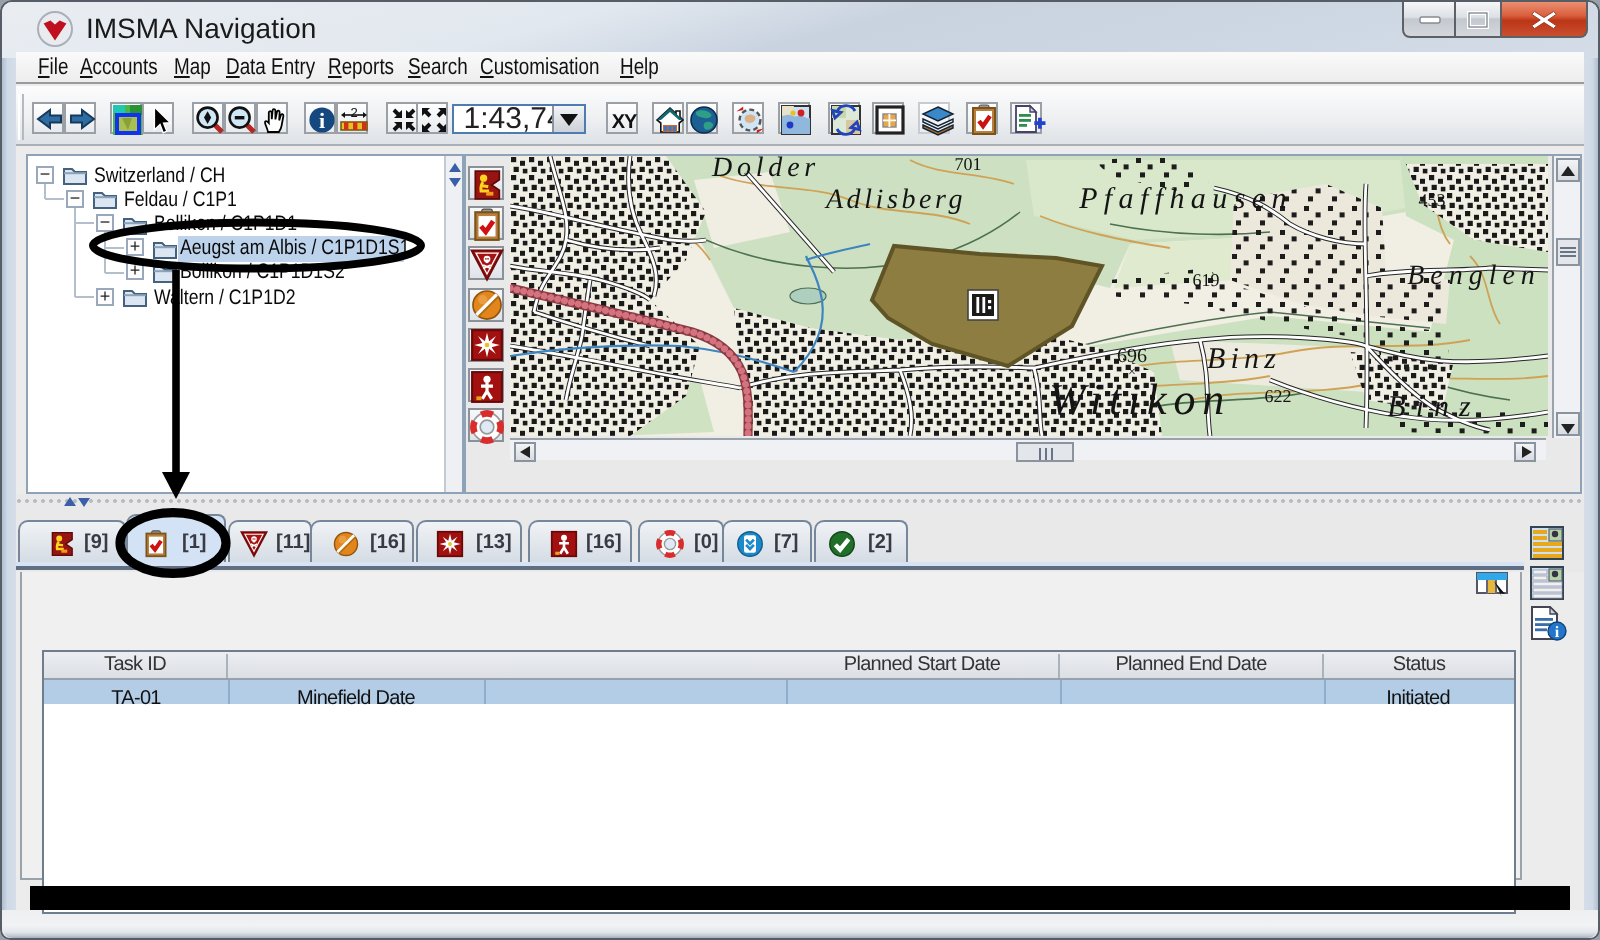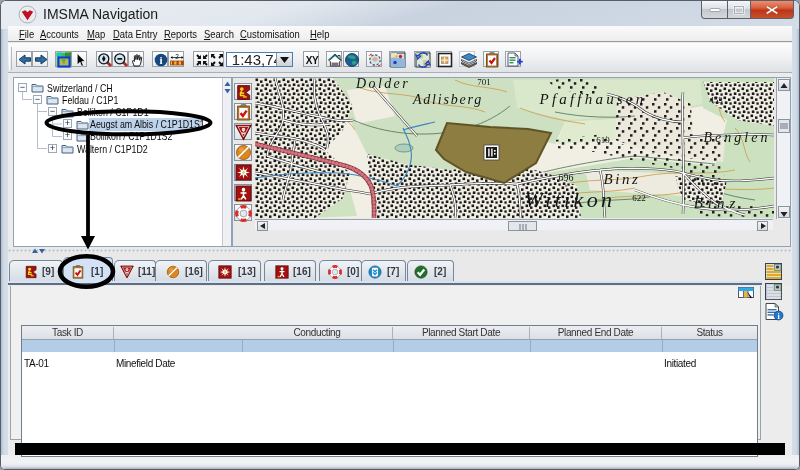--- a/index.html
+++ b/index.html
@@ -71,21 +71,21 @@
 .tab.sel svg { top:7px; }
 #tabunder { position:absolute; left:0; top:26px; width:754px; height:4px; background:#d7e3f4; border-bottom:2px solid #5f6e80; }
 
 #tabpanel { position:absolute; left:10px; top:286px; width:751px; height:154px;
   background:#f0f0f0; border:1px solid #9aa2aa; border-top:none; }
 #tablewrap { position:absolute; left:10px; top:20px; width:737px; height:132px; background:#ffffff; border:1px solid #6f7e8e;margin-top:19px; }
 #thead { position:absolute; left:0; top:0; width:735px; height:14px;
   background:linear-gradient(180deg,#eceef2,#dcdfe5); border-bottom:1px solid #98a0aa; font-size:10px; letter-spacing:-0.35px; color:#333; }
 #thead div { position:absolute; top:1px; text-align:center; border-right:1px solid #aab2bc; height:12px; }
 #trow1 { position:absolute; left:0; top:14px; width:735px; height:12px; background:#b4cde7; font-size:10px; color:#111; letter-spacing:-0.35px; }
-#trow1 div { position:absolute; top:18px; white-space:nowrap; overflow:hidden; }
+#trow1 div { position:absolute; top:4px; white-space:nowrap; overflow:hidden;text-align:center; }
 
 .ricon { position:absolute; left:765px; width:21px; height:18px; }
 
 #blackbar { position:absolute; left:15px; top:442.5px; width:770px; height:12.5px; background:#000; }
 
 #anno { position:absolute; left:0; top:0; width:800px; height:470px; pointer-events:none; }
 </style>
 </head>
 <body>
 <div id="win"></div>
@@ -683,21 +683,20 @@
         <rect x="0.5" y="0.5" width="15" height="3.5" fill="#30a8ec"></rect>
         <rect x="5.5" y="4" width="4" height="6.5" fill="#e8b83c"></rect>
         <line x1="5.5" y1="4" x2="5.5" y2="11" stroke="#667"></line>
         <line x1="10" y1="4" x2="10" y2="11" stroke="#667"></line>
         <path d="M10,6 L15.5,12.5 L12.8,12 L14,14 Z" fill="#111" transform="translate(-1,-1.5)"></path>
       </svg>
   </div>
   <div id="tablewrap">
     <div id="thead">
       <div style="left:0;width:92px">Task ID</div>
-      <div style="left:220px;width:151px">Conducting</div>
       <div style="left:508px;width:132px">Planned End Date</div>
       <div style="left:371px;width:137px">Planned Start Date</div>
       <div style="left:640px;width:95px;border-right:none">Status</div>
     </div>
     <div id="trow1">
       <div style="left:2px;width:88px">TA-01</div>
       <div style="left:94px;width:124px">Minefield Date</div>
       <div style="left:642px;width:90px">Initiated</div>
       <svg width="735" height="12" style="position:absolute;left:0;top:0">
           <g stroke="#8faecc" stroke-width="1">

